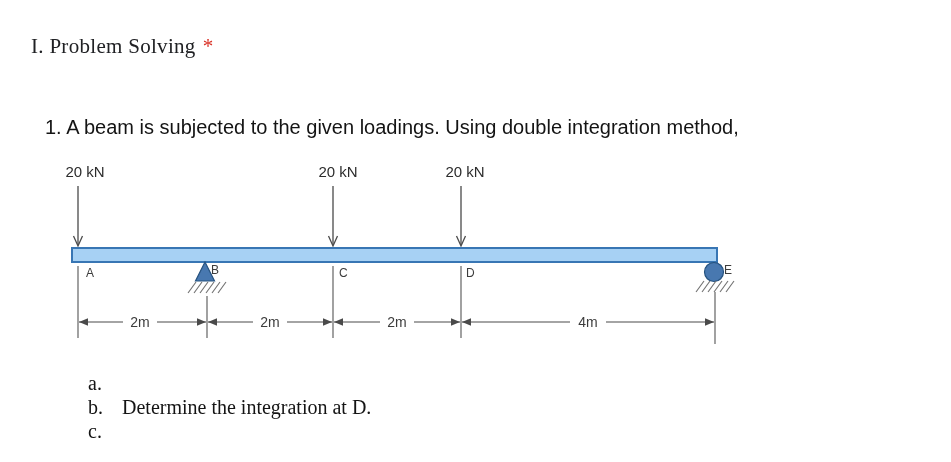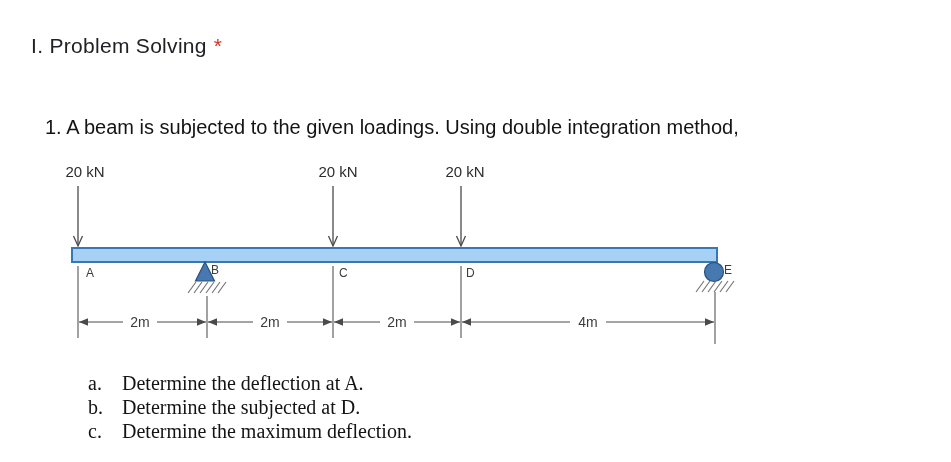--- a/index.html
+++ b/index.html
@@ -4,20 +4,21 @@
 <style>
   html,body { margin:0; padding:0; }
   body {
     width:951px; height:462px; background:#ffffff; position:relative;
     font-family:"Liberation Sans", sans-serif; overflow:hidden;
   }
   .abs { position:absolute; }
   .section-title {
     left:31px; top:34px; font-size:21px; color:#202124; letter-spacing:0.3px;
     white-space:nowrap;
+    font-family:Liberation Serif, serif;
   }
   .required-star { color:#d93025; margin-left:7px; }
   .statement {
     left:45px; top:116px; font-size:20px; color:#141414;
     font-family:Liberation Sans, sans-serif; white-space:nowrap;
   }
   svg.diagram { position:absolute; left:0; top:150px; }
   svg text { font-family:"Liberation Sans", sans-serif; fill:#333333; }
   svg text.load-lbl { font-size:15px; fill:#2c2c2c; }
   svg text.pt-lbl { font-size:12px; fill:#3c3c3c; }
@@ -120,23 +121,21 @@
   </g>
   <text class="dim-lbl" x="140" y="327" text-anchor="middle">2m</text>
   <text class="dim-lbl" x="270" y="327" text-anchor="middle">2m</text>
   <text class="dim-lbl" x="397" y="327" text-anchor="middle">2m</text>
   <text class="dim-lbl" x="588" y="327" text-anchor="middle">4m</text>
 </svg>
 
 <div class="abs questions">
   <div class="q-row">
     <span class="q-letter">a.</span>
-    <span>Determine the deflection at A.</span>
   </div>
   <div class="q-row">
     <span class="q-letter">b.</span>
-    <span>Determine the subjected at D.</span>
+    <span>Determine the integration at D.</span>
   </div>
   <div class="q-row">
     <span class="q-letter">c.</span>
-    <span>Determine the maximum deflection.</span>
   </div>
 </div>
 
 </body></html>

